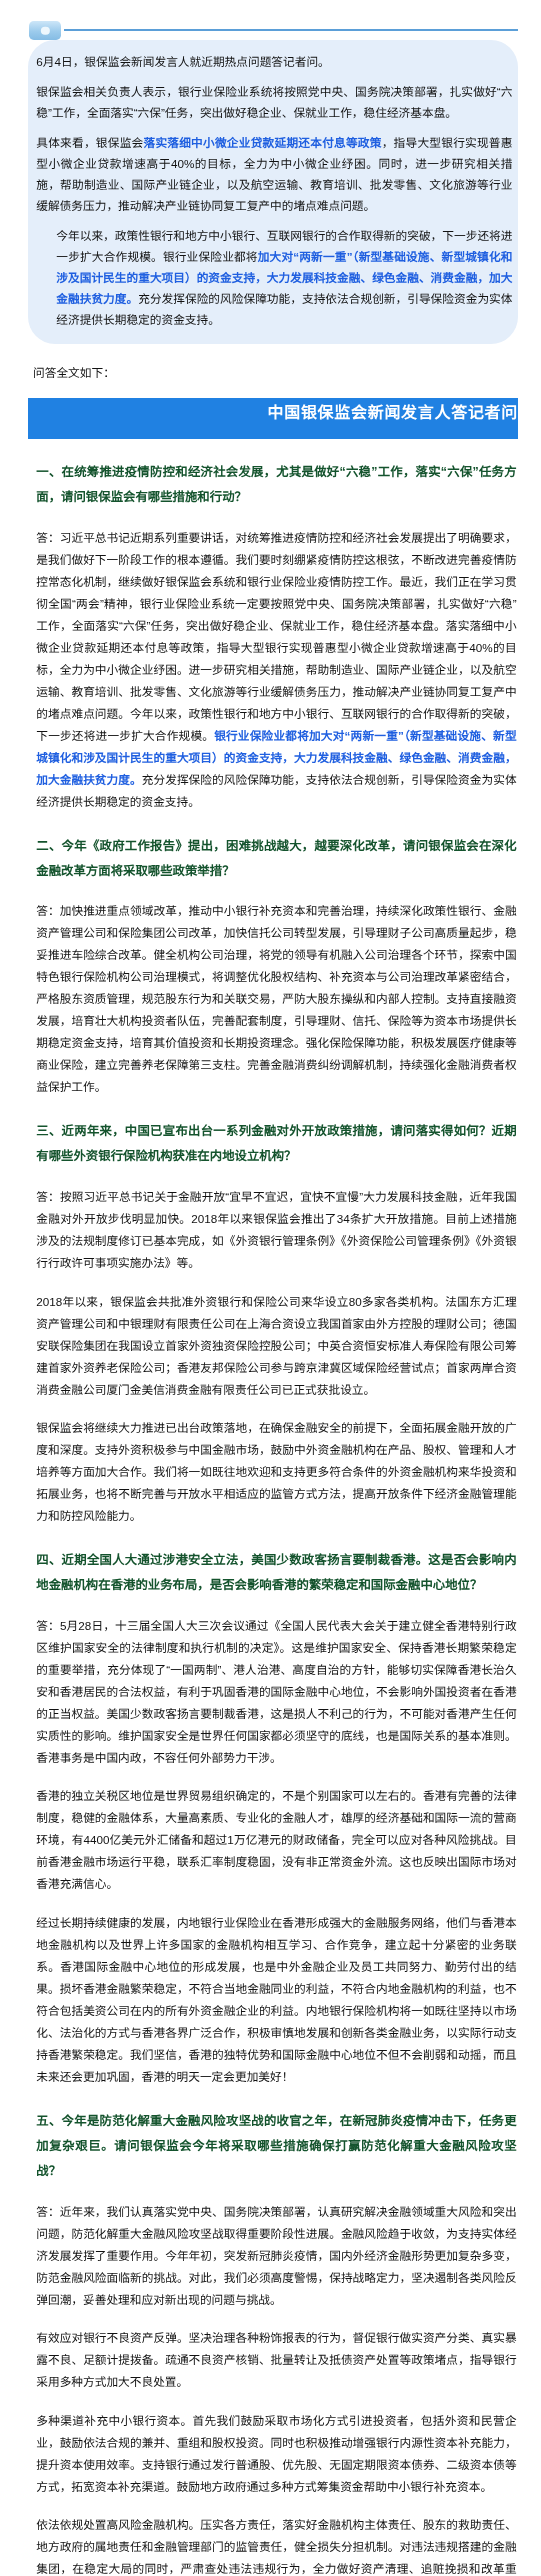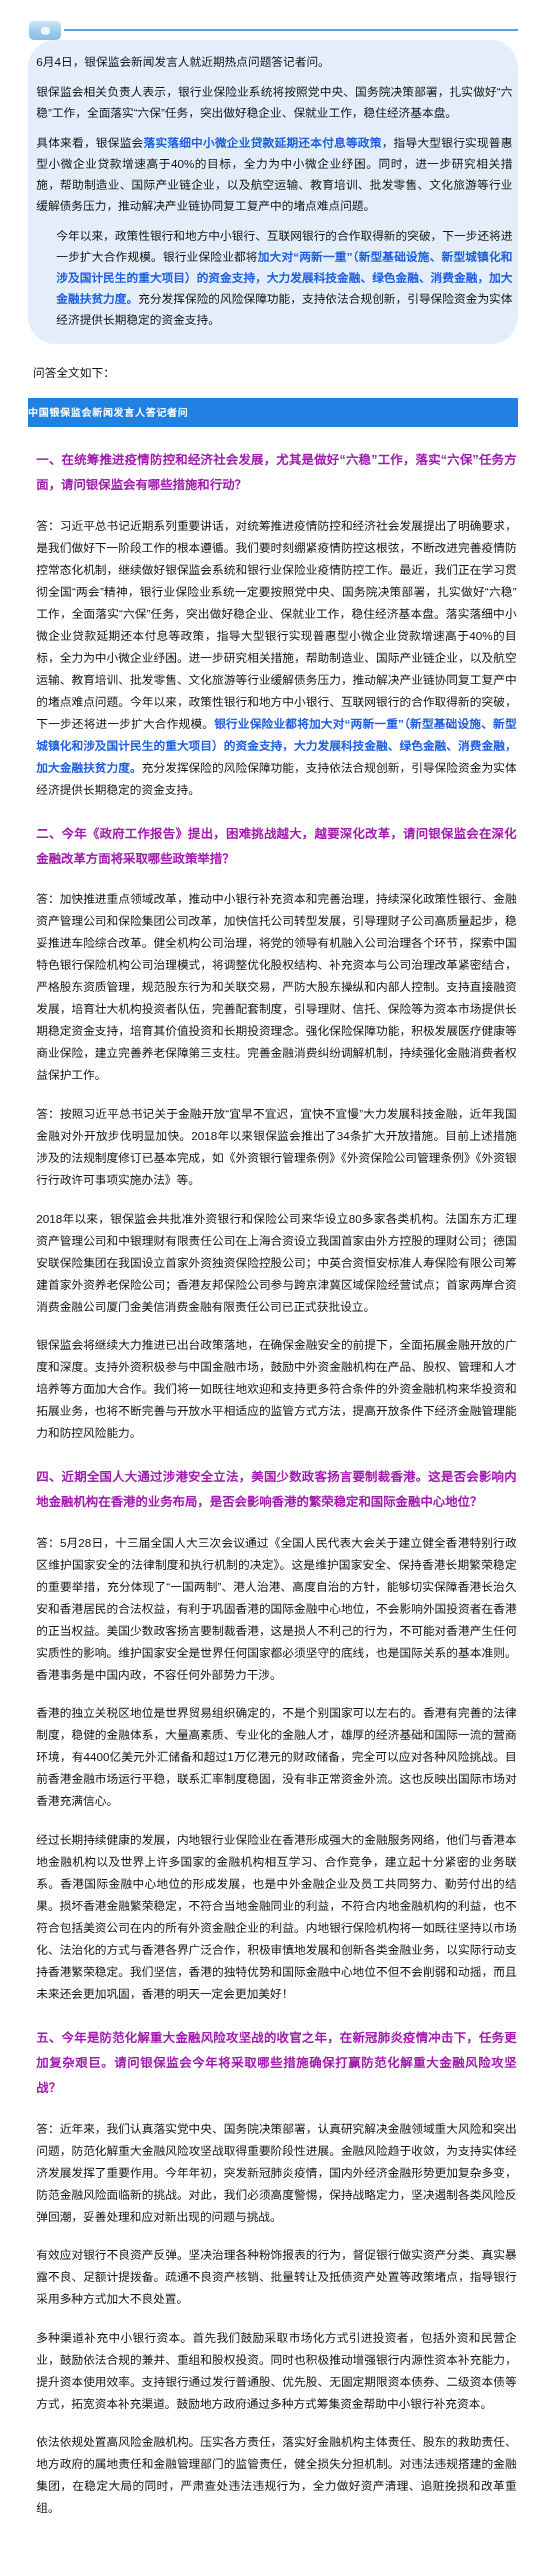--- a/index.html
+++ b/index.html
@@ -49,31 +49,31 @@
   .leadin{
     margin:18px 0 15px 5px;
     font-size:11.7px;
     line-height:21px;
   }
   
   .qa-banner{
     background:#2081e2;
     color:#ffffff;
     font-weight:bold;
-    font-size:10px;
+    font-size:16px;
     line-height:29px;
-    height:29px;
-    text-align:left;
+    height:41px;
+    text-align:right;
     letter-spacing:0.7px;
   }
   
   .qa-body{padding:0 1.4px 0 8.3px;text-align:justify;}
   .question{
     font-weight:bold;
-    color:#a21caf;
+    color:#14532d;
     font-size:12.4px;
     line-height:25px;
     margin:21px 0 15px 0;
   }
   .answer-p{
     font-size:11.7px;
     line-height:22px;
     margin:16.6px 0;
   }
   .em-blue{
@@ -102,20 +102,21 @@
 
   <p class="leadin">问答全文如下：</p>
 
   <div class="qa-banner">中国银保监会新闻发言人答记者问</div>
 
   <div class="qa-body" id="qa-body">
       <div class="question">一、在统筹推进疫情防控和经济社会发展，尤其是做好“六稳”工作，落实“六保”任务方面，请问银保监会有哪些措施和行动？</div>
       <p class="answer-p"><span>答：习近平总书记近期系列重要讲话，对统筹推进疫情防控和经济社会发展提出了明确要求，是我们做好下一阶段工作的根本遵循。我们要时刻绷紧疫情防控这根弦，不断改进完善疫情防控常态化机制，继续做好银保监会系统和银行业保险业疫情防控工作。最近，我们正在学习贯彻全国“两会”精神，银行业保险业系统一定要按照党中央、国务院决策部署，扎实做好“六稳”工作，全面落实“六保”任务，突出做好稳企业、保就业工作，稳住经济基本盘。落实落细中小微企业贷款延期还本付息等政策，指导大型银行实现普惠型小微企业贷款增速高于40%的目标，全力为中小微企业纾困。进一步研究相关措施，帮助制造业、国际产业链企业，以及航空运输、教育培训、批发零售、文化旅游等行业缓解债务压力，推动解决产业链协同复工复产中的堵点难点问题。今年以来，政策性银行和地方中小银行、互联网银行的合作取得新的突破，下一步还将进一步扩大合作规模。</span><span class="em-blue">银行业保险业都将加大对“两新一重”（新型基础设施、新型城镇化和涉及国计民生的重大项目）的资金支持，大力发展科技金融、绿色金融、消费金融，加大金融扶贫力度。</span><span>充分发挥保险的风险保障功能，支持依法合规创新，引导保险资金为实体经济提供长期稳定的资金支持。</span></p>
       <div class="question">二、今年《政府工作报告》提出，困难挑战越大，越要深化改革，请问银保监会在深化金融改革方面将采取哪些政策举措？</div>
       <p class="answer-p"><span>答：加快推进重点领域改革，推动中小银行补充资本和完善治理，持续深化政策性银行、金融资产管理公司和保险集团公司改革，加快信托公司转型发展，引导理财子公司高质量起步，稳妥推进车险综合改革。健全机构公司治理，将党的领导有机融入公司治理各个环节，探索中国特色银行保险机构公司治理模式，将调整优化股权结构、补充资本与公司治理改革紧密结合，严格股东资质管理，规范股东行为和关联交易，严防大股东操纵和内部人控制。支持直接融资发展，培育壮大机构投资者队伍，完善配套制度，引导理财、信托、保险等为资本市场提供长期稳定资金支持，培育其价值投资和长期投资理念。强化保险保障功能，积极发展医疗健康等商业保险，建立完善养老保障第三支柱。完善金融消费纠纷调解机制，持续强化金融消费者权益保护工作。</span></p>
+      <div class="question">三、近两年来，中国已宣布出台一系列金融对外开放政策措施，请问落实得如何？近期有哪些外资银行保险机构获准在内地设立机构？</div>
       <p class="answer-p"><span>答：按照习近平总书记关于金融开放“宜早不宜迟，宜快不宜慢”大力发展科技金融，近年我国金融对外开放步伐明显加快。2018年以来银保监会推出了34条扩大开放措施。目前上述措施涉及的法规制度修订已基本完成，如《外资银行管理条例》《外资保险公司管理条例》《外资银行行政许可事项实施办法》等。</span></p>
       <p class="answer-p"><span>2018年以来，银保监会共批准外资银行和保险公司来华设立80多家各类机构。法国东方汇理资产管理公司和中银理财有限责任公司在上海合资设立我国首家由外方控股的理财公司；德国安联保险集团在我国设立首家外资独资保险控股公司；中英合资恒安标准人寿保险有限公司筹建首家外资养老保险公司；香港友邦保险公司参与跨京津冀区域保险经营试点；首家两岸合资消费金融公司厦门金美信消费金融有限责任公司已正式获批设立。</span></p>
       <p class="answer-p"><span>银保监会将继续大力推进已出台政策落地，在确保金融安全的前提下，全面拓展金融开放的广度和深度。支持外资积极参与中国金融市场，鼓励中外资金融机构在产品、股权、管理和人才培养等方面加大合作。我们将一如既往地欢迎和支持更多符合条件的外资金融机构来华投资和拓展业务，也将不断完善与开放水平相适应的监管方式方法，提高开放条件下经济金融管理能力和防控风险能力。</span></p>
       <div class="question">四、近期全国人大通过涉港安全立法，美国少数政客扬言要制裁香港。这是否会影响内地金融机构在香港的业务布局，是否会影响香港的繁荣稳定和国际金融中心地位？</div>
       <p class="answer-p"><span>答：5月28日，十三届全国人大三次会议通过《全国人民代表大会关于建立健全香港特别行政区维护国家安全的法律制度和执行机制的决定》。这是维护国家安全、保持香港长期繁荣稳定的重要举措，充分体现了“一国两制”、港人治港、高度自治的方针，能够切实保障香港长治久安和香港居民的合法权益，有利于巩固香港的国际金融中心地位，不会影响外国投资者在香港的正当权益。美国少数政客扬言要制裁香港，这是损人不利己的行为，不可能对香港产生任何实质性的影响。维护国家安全是世界任何国家都必须坚守的底线，也是国际关系的基本准则。香港事务是中国内政，不容任何外部势力干涉。</span></p>
       <p class="answer-p"><span>香港的独立关税区地位是世界贸易组织确定的，不是个别国家可以左右的。香港有完善的法律制度，稳健的金融体系，大量高素质、专业化的金融人才，雄厚的经济基础和国际一流的营商环境，有4400亿美元外汇储备和超过1万亿港元的财政储备，完全可以应对各种风险挑战。目前香港金融市场运行平稳，联系汇率制度稳固，没有非正常资金外流。这也反映出国际市场对香港充满信心。</span></p>
       <p class="answer-p"><span>经过长期持续健康的发展，内地银行业保险业在香港形成强大的金融服务网络，他们与香港本地金融机构以及世界上许多国家的金融机构相互学习、合作竞争，建立起十分紧密的业务联系。香港国际金融中心地位的形成发展，也是中外金融企业及员工共同努力、勤劳付出的结果。损坏香港金融繁荣稳定，不符合当地金融同业的利益，不符合内地金融机构的利益，也不符合包括美资公司在内的所有外资金融企业的利益。内地银行保险机构将一如既往坚持以市场化、法治化的方式与香港各界广泛合作，积极审慎地发展和创新各类金融业务，以实际行动支持香港繁荣稳定。我们坚信，香港的独特优势和国际金融中心地位不但不会削弱和动摇，而且未来还会更加巩固，香港的明天一定会更加美好！</span></p>
       <div class="question">五、今年是防范化解重大金融风险攻坚战的收官之年，在新冠肺炎疫情冲击下，任务更加复杂艰巨。请问银保监会今年将采取哪些措施确保打赢防范化解重大金融风险攻坚战？</div>
       <p class="answer-p"><span>答：近年来，我们认真落实党中央、国务院决策部署，认真研究解决金融领域重大风险和突出问题，防范化解重大金融风险攻坚战取得重要阶段性进展。金融风险趋于收敛，为支持实体经济发展发挥了重要作用。今年年初，突发新冠肺炎疫情，国内外经济金融形势更加复杂多变，防范金融风险面临新的挑战。对此，我们必须高度警惕，保持战略定力，坚决遏制各类风险反弹回潮，妥善处理和应对新出现的问题与挑战。</span></p>
       <p class="answer-p"><span>有效应对银行不良资产反弹。坚决治理各种粉饰报表的行为，督促银行做实资产分类、真实暴露不良、足额计提拨备。疏通不良资产核销、批量转让及抵债资产处置等政策堵点，指导银行采用多种方式加大不良处置。</span></p>

